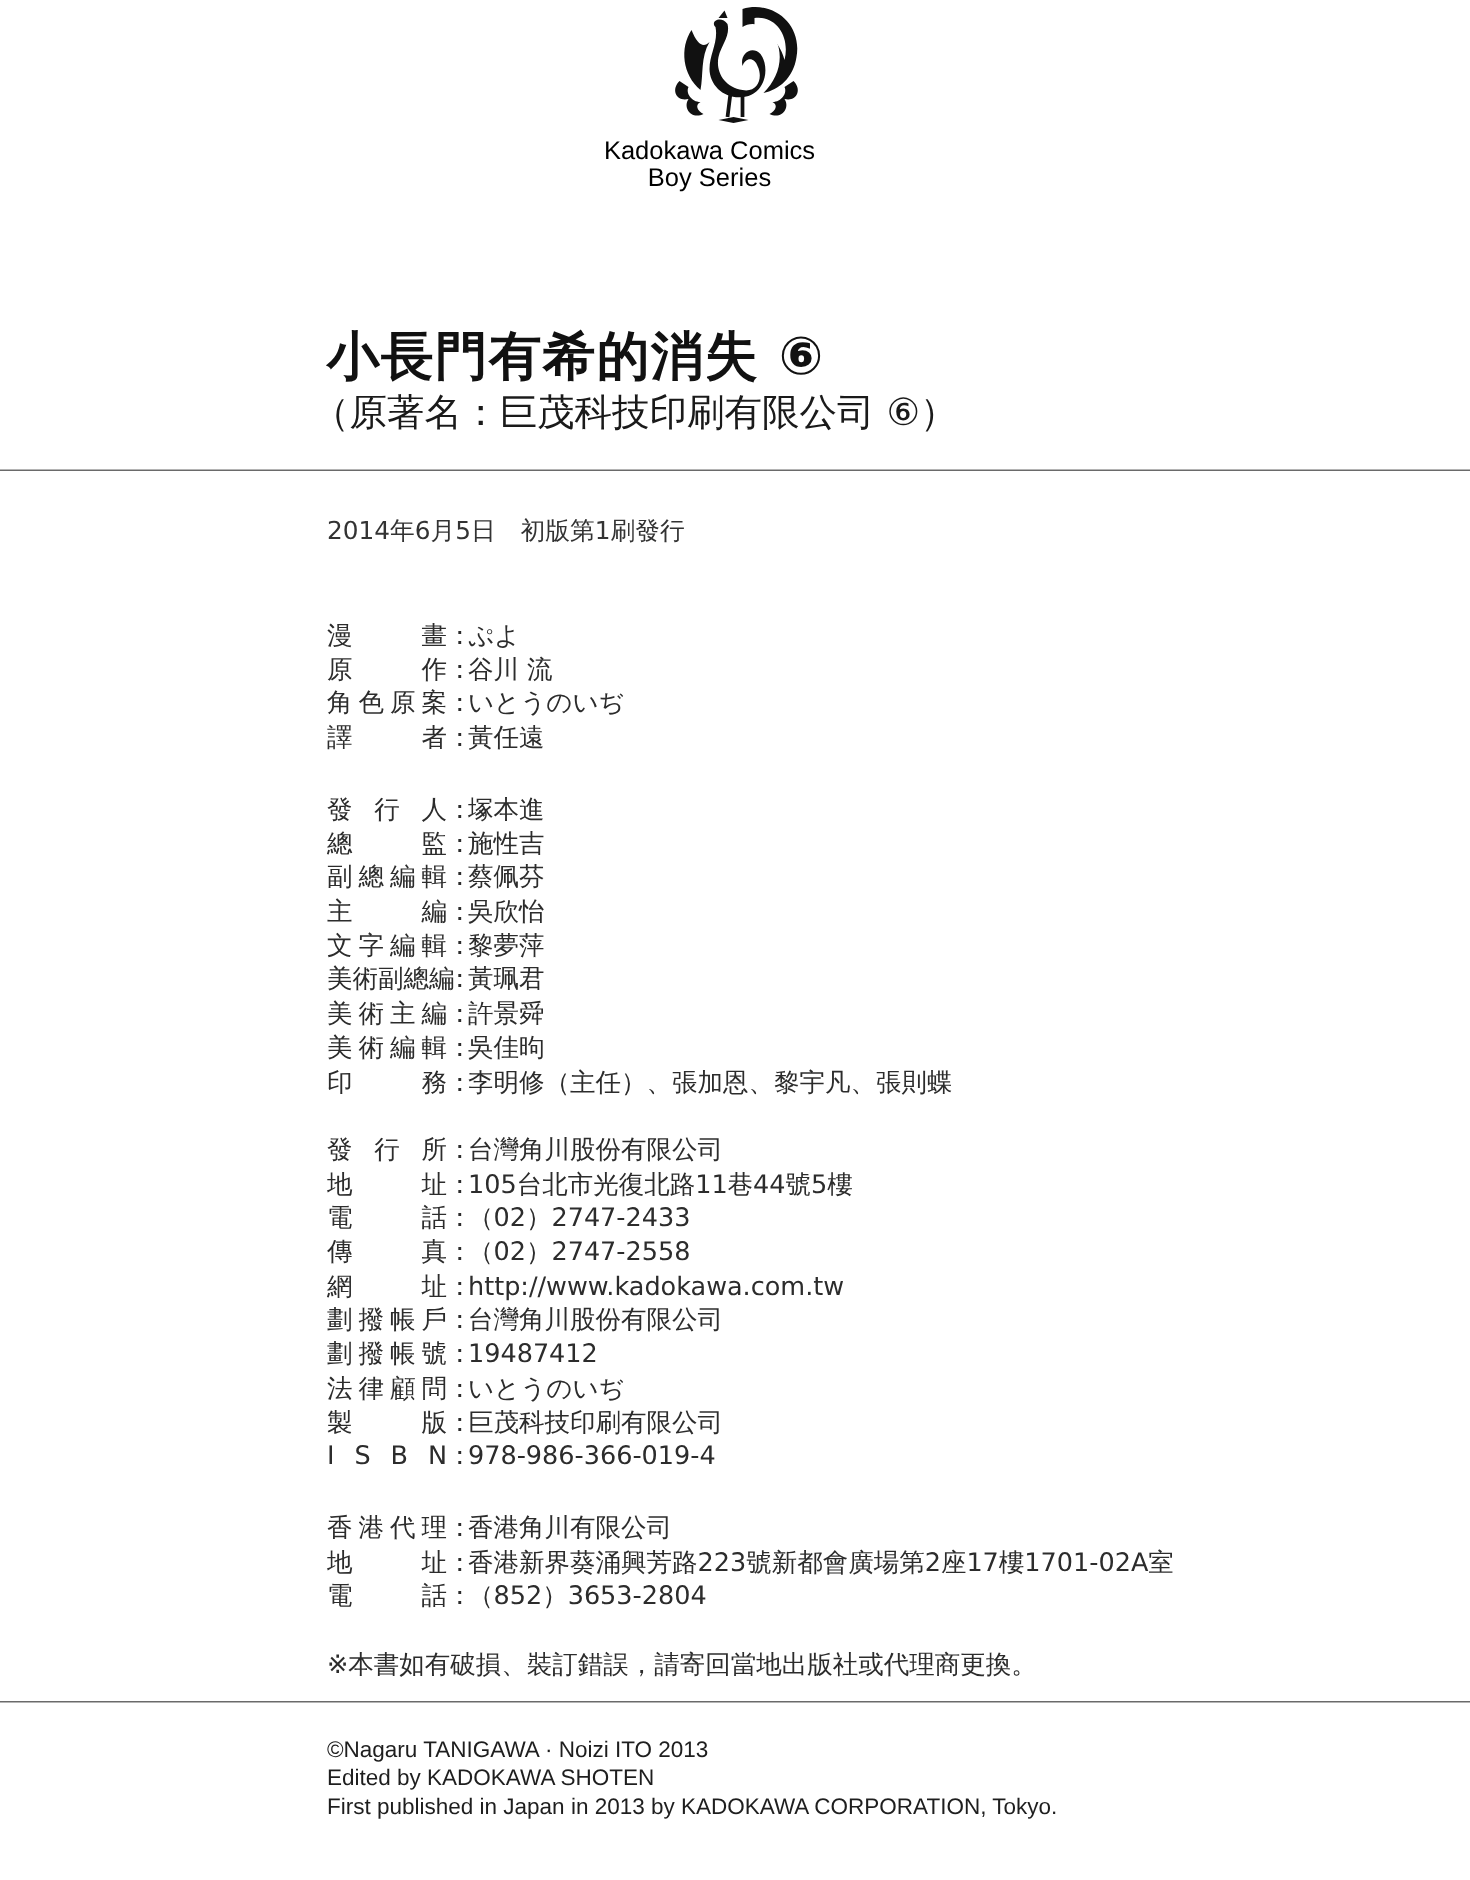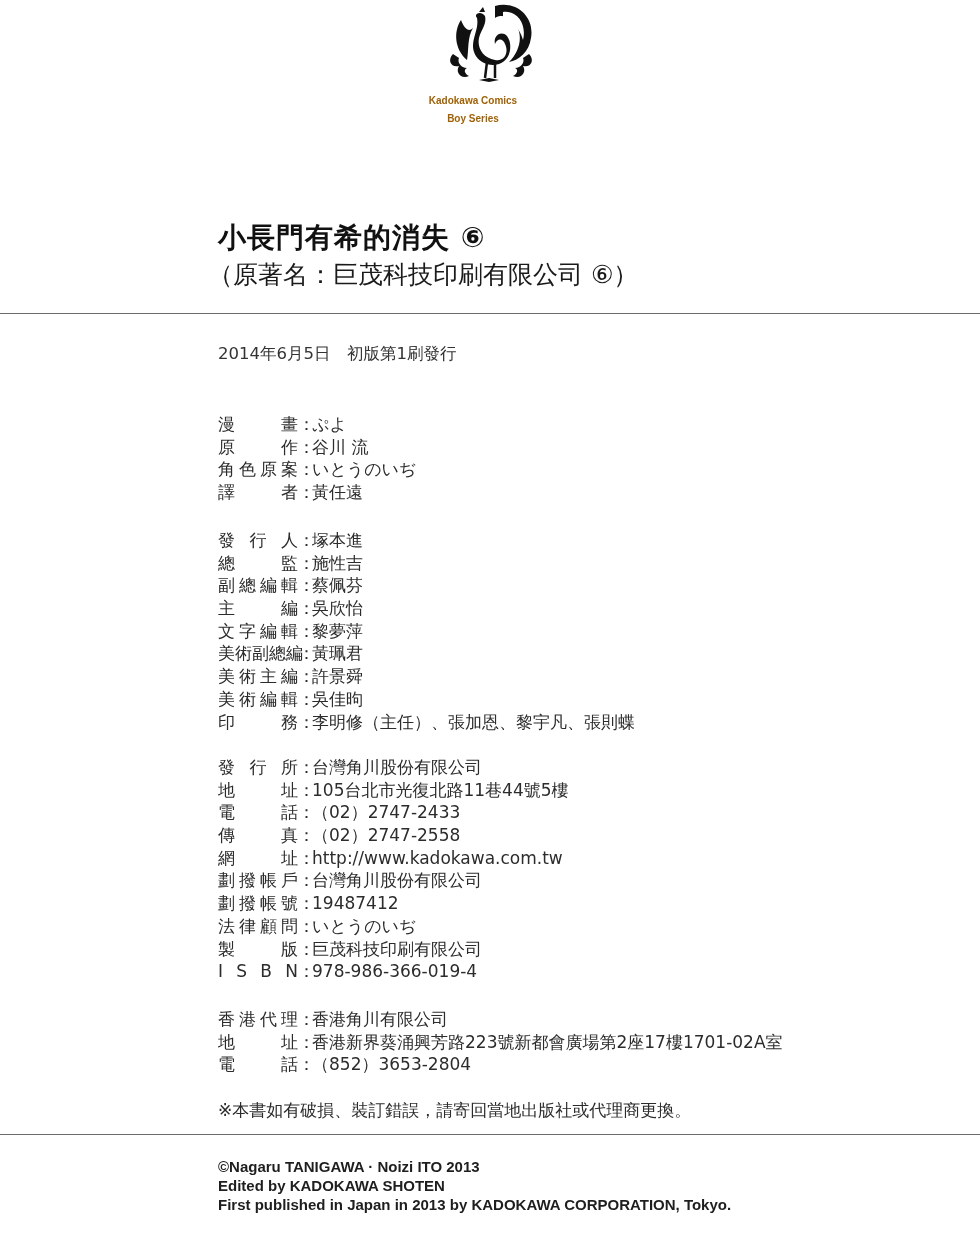--- a/index.html
+++ b/index.html
@@ -6,28 +6,28 @@
   body {
     width: 980px; height: 1253px; position: relative; overflow: hidden;
     font-family: "DejaVu Sans", "Liberation Sans", sans-serif;
     color: #2a2a2a;
   }
   .logo {
     position: absolute; left: 443px; top: 2px; width: 96px; height: 86px;
   }
   .series {
     position: absolute; left: 0; width: 946px; text-align: center;
-    font-family: "Liberation Sans", sans-serif; font-weight: bold;
-    font-size: 10px; color: #a16207; line-height: 18px;
+    font-family: "Liberation Sans", sans-serif; font-weight: normal;
+    font-size: 17px; color: #000000; line-height: 18px;
   }
   .series.l1 { top: 92px; }
   .series.l2 { top: 110px; }
   .title {
     position: absolute; left: 218px; top: 216px;
-    font-size: 28px; font-weight: bold; color: #111; letter-spacing: 1px;
+    font-size: 35px; font-weight: bold; color: #111; letter-spacing: 1px;
     line-height: 44px; white-space: nowrap;
   }
   .subtitle {
     position: absolute; left: 208px; top: 258px;
     font-size: 25px; color: #1a1a1a; line-height: 34px; white-space: nowrap;
   }
   .rule {
     position: absolute; left: 0; width: 980px; height: 0;
     border-top: 1.5px solid #6a6a6a;
   }
@@ -52,21 +52,21 @@
   .b2 { top: 529px; }
   .b3 { top: 756px; }
   .b4 { top: 1008px; }
   .notice {
     position: absolute; left: 218px; top: 1098px;
     font-size: 17px; color: #2c2c2c; line-height: 24px; white-space: nowrap;
   }
   .credits {
     position: absolute; left: 218px; top: 1157px;
     font-family: "Liberation Sans", sans-serif; font-size: 15px; color: #1e1e1e;
-    line-height: 19px; white-space: nowrap; font-weight: bold;
+    line-height: 19px; white-space: nowrap;
   }
 </style>
 </head>
 <body>
 
 <div class="logo">
   <svg width="96" height="86" viewBox="0 0 96 86">
 
     <path d="M52 4 C72 -2 92 14 88 36 C86 50 76 58 66 60 C76 50 80 36 74 24 C68 14 58 12 52 16 Z" fill="#111"></path>
     <path d="M60 10 C74 8 84 22 80 38 C78 30 72 20 60 16 Z" fill="#fff"></path>

